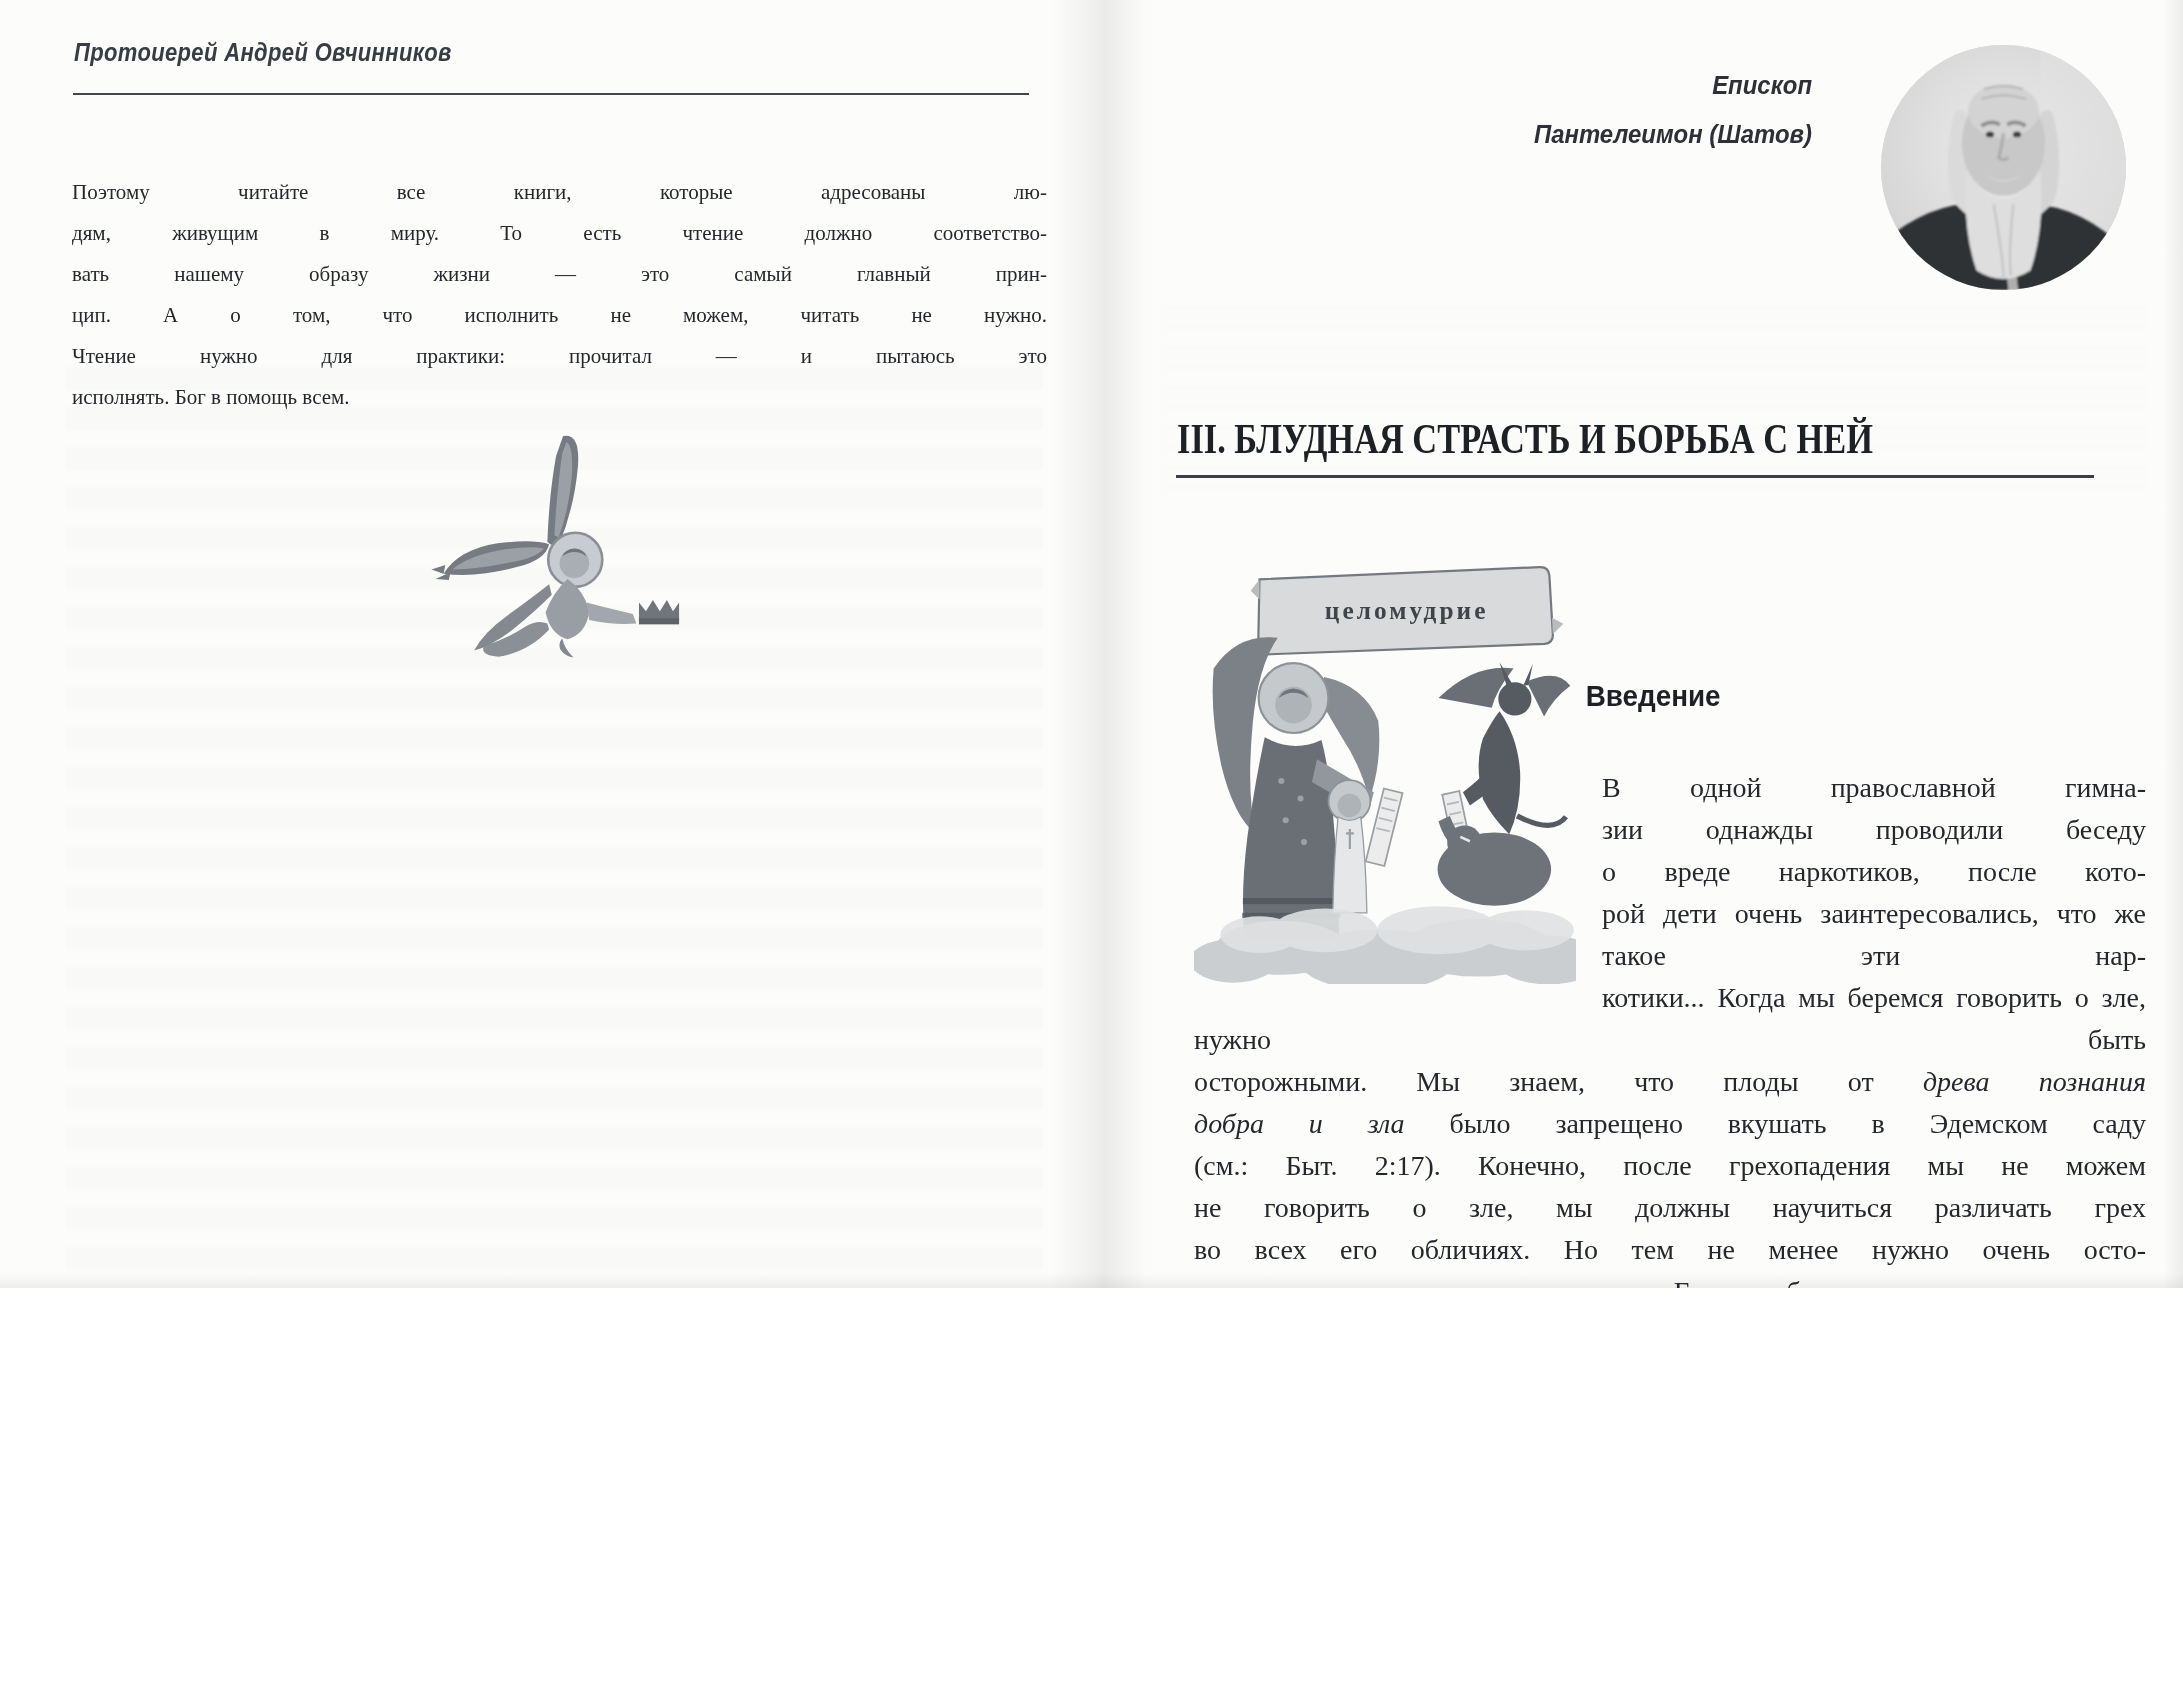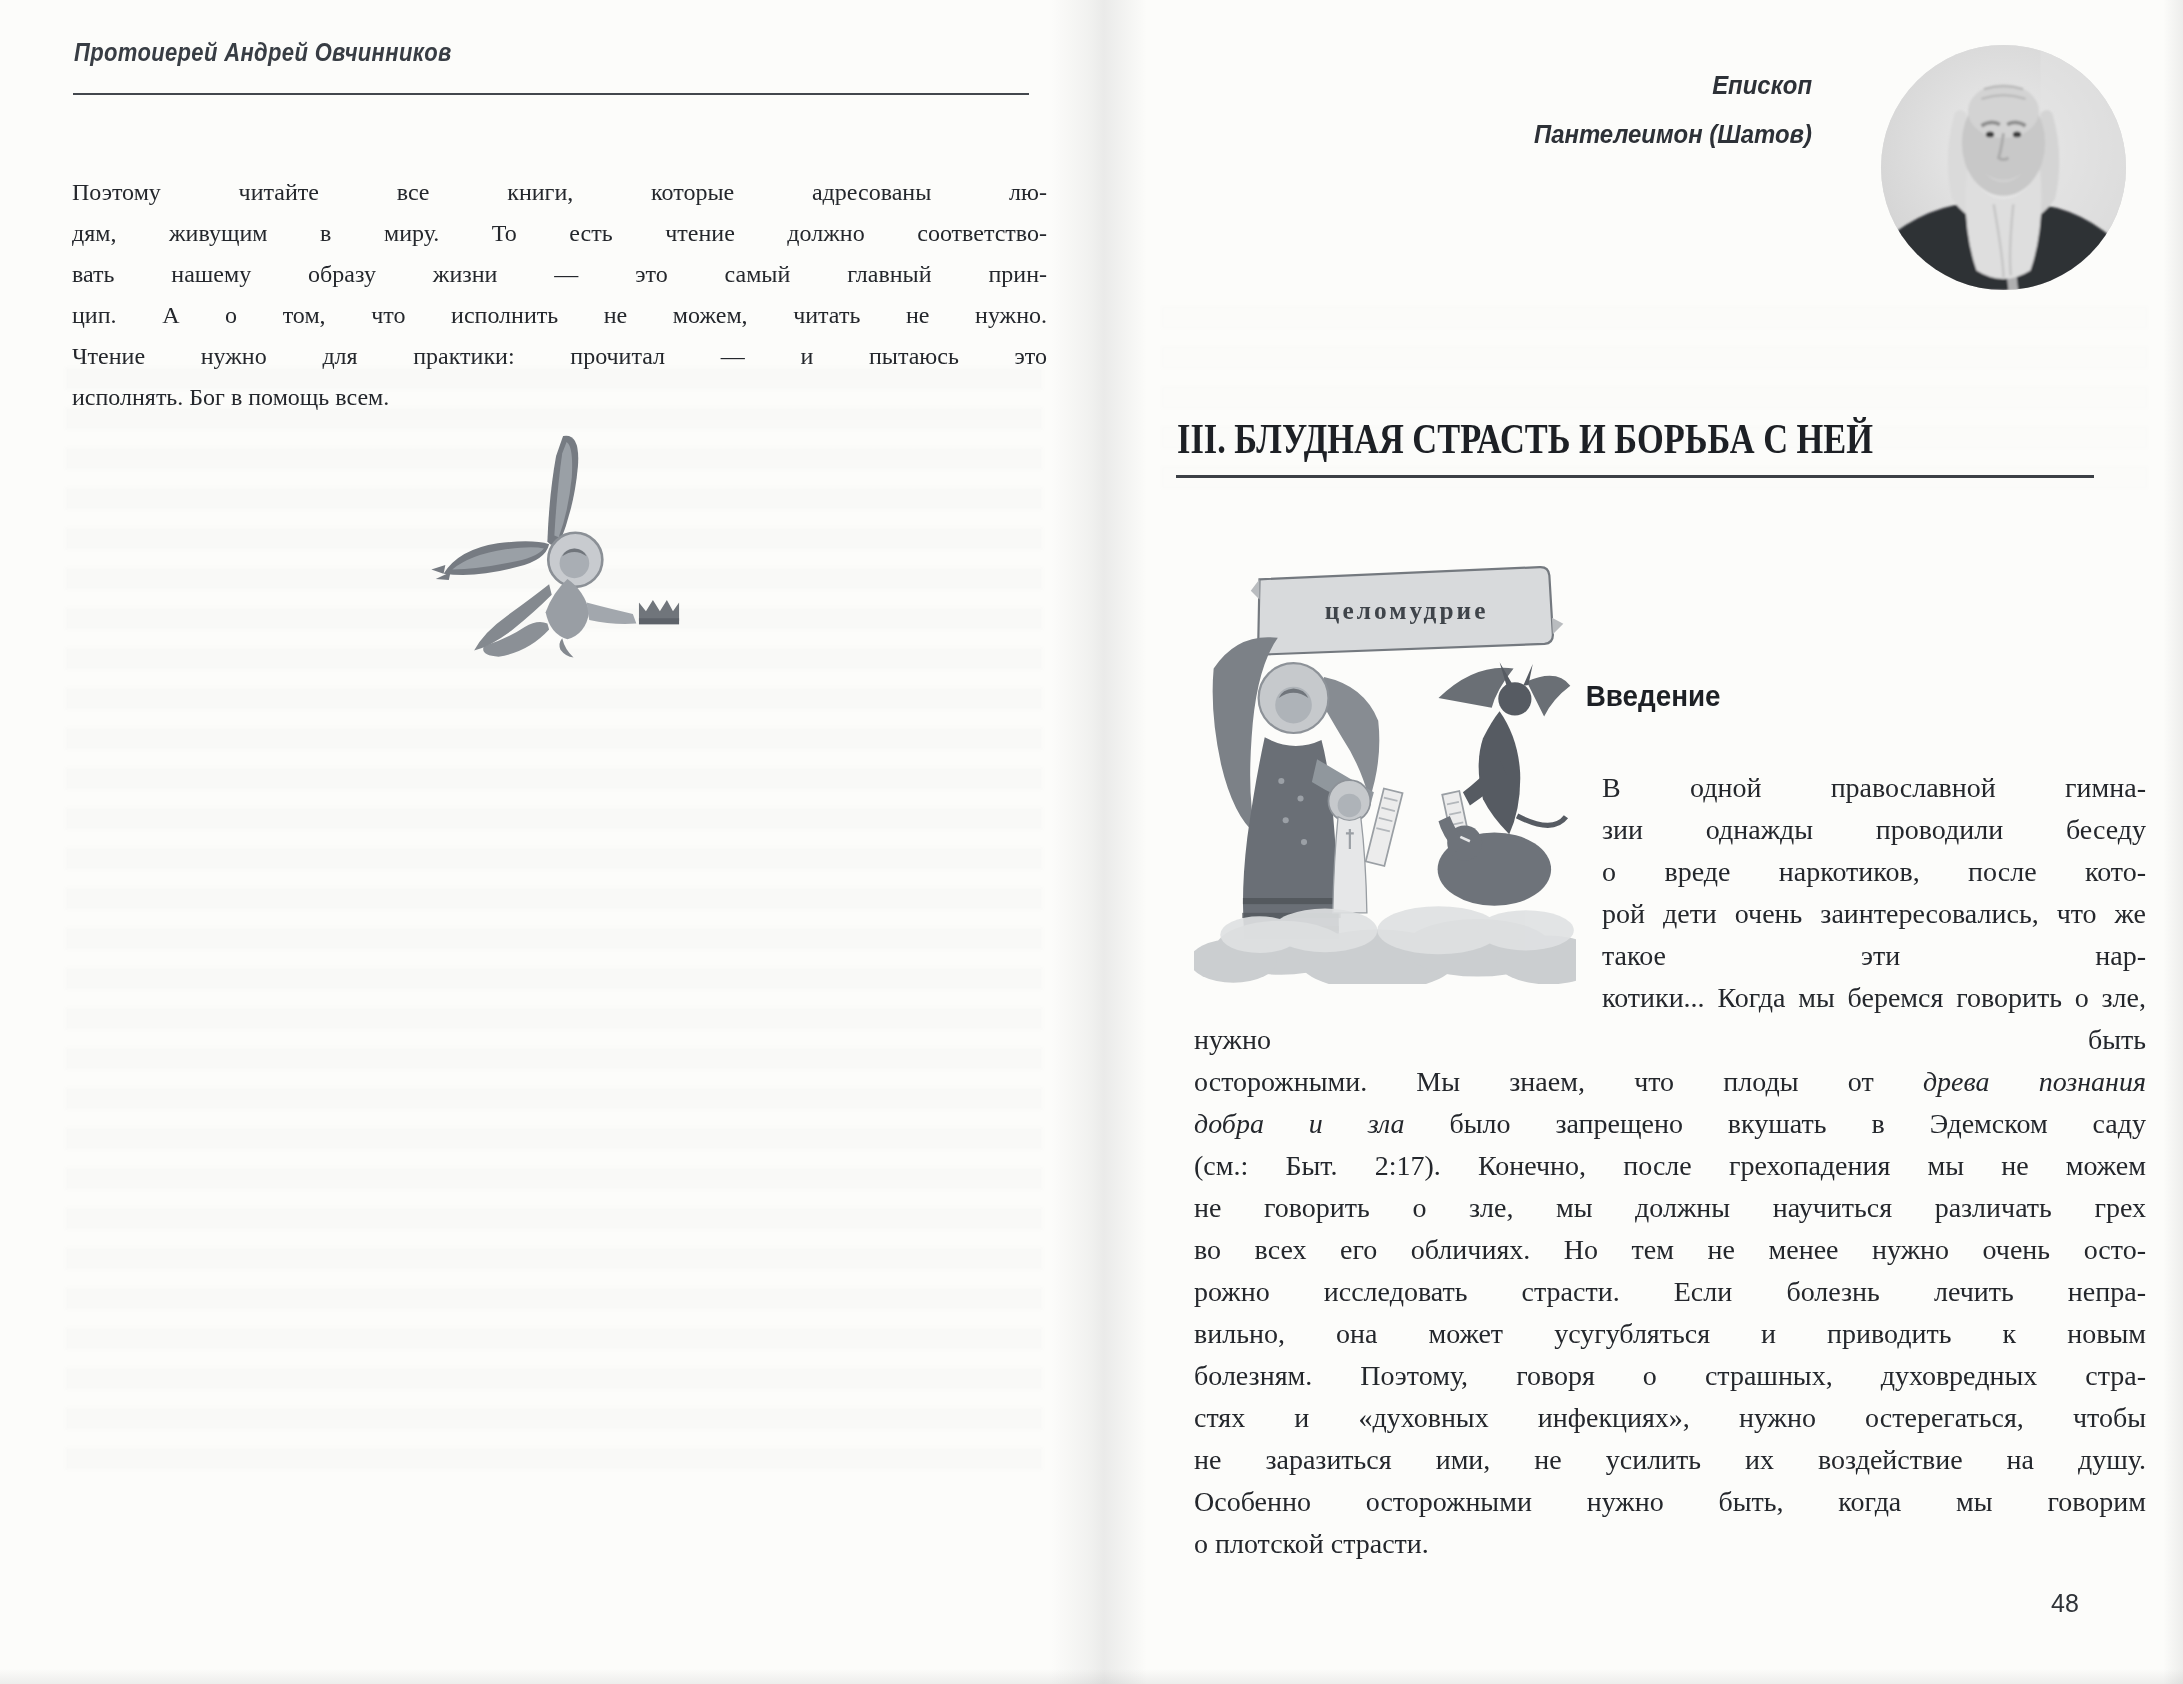--- a/index.html
+++ b/index.html
@@ -1,24 +1,24 @@
 <!DOCTYPE html>
 <html style="font-size:7px"><head>
 <meta charset="utf-8">
 <style>
   html,body{margin:0;padding:0;background:#ffffff;}
-  #stage{position:relative;width:2183px;height:1684px;background:#fcfcfa;overflow:hidden;
+  #stage{position:relative;width:2183px;height:1288px;background:#fcfcfa;overflow:hidden;
          font-family:"Liberation Serif", serif;color:#24272c;}
   .abs{position:absolute;}
   
   .running-header{left:74px;top:38px;width:982px;font-family:"Liberation Sans",sans-serif;
      font-style:italic;font-weight:600;font-size:25px;color:#383d44;
      transform:scaleX(.88);transform-origin:left top;letter-spacing:0.4px;}
   .header-rule{left:73px;top:93px;width:956px;height:2.2px;background:#43474d;}
-  .left-body{left:72px;top:131px;width:975px;font-size:24px;line-height:41px;
+  .left-body{left:72px;top:131px;width:975px;font-size:21px;line-height:41px;
      text-align:justify;text-align-last:justify;white-space:pre-line;text-indent:44px;}
   .plast{display:block;text-align:left;text-align-last:left;text-indent:0;}
   
   .byline{left:1406px;top:61px;width:406px;text-align:right;font-family:"Liberation Sans",sans-serif;
      font-style:italic;font-weight:600;font-size:26px;color:#2d3137;line-height:49px;
      transform:scaleX(.92);transform-origin:right top;}
   .photo-wrap{left:1881px;top:45px;width:245px;height:245px;border-radius:50%;overflow:hidden;
      background:#e3e3e3;}
   .chapter-heading{left:1177px;top:414px;width:1048px;font-weight:bold;font-size:43px;
      letter-spacing:0px;color:#1d2025;transform:scaleX(.80);transform-origin:left top;

